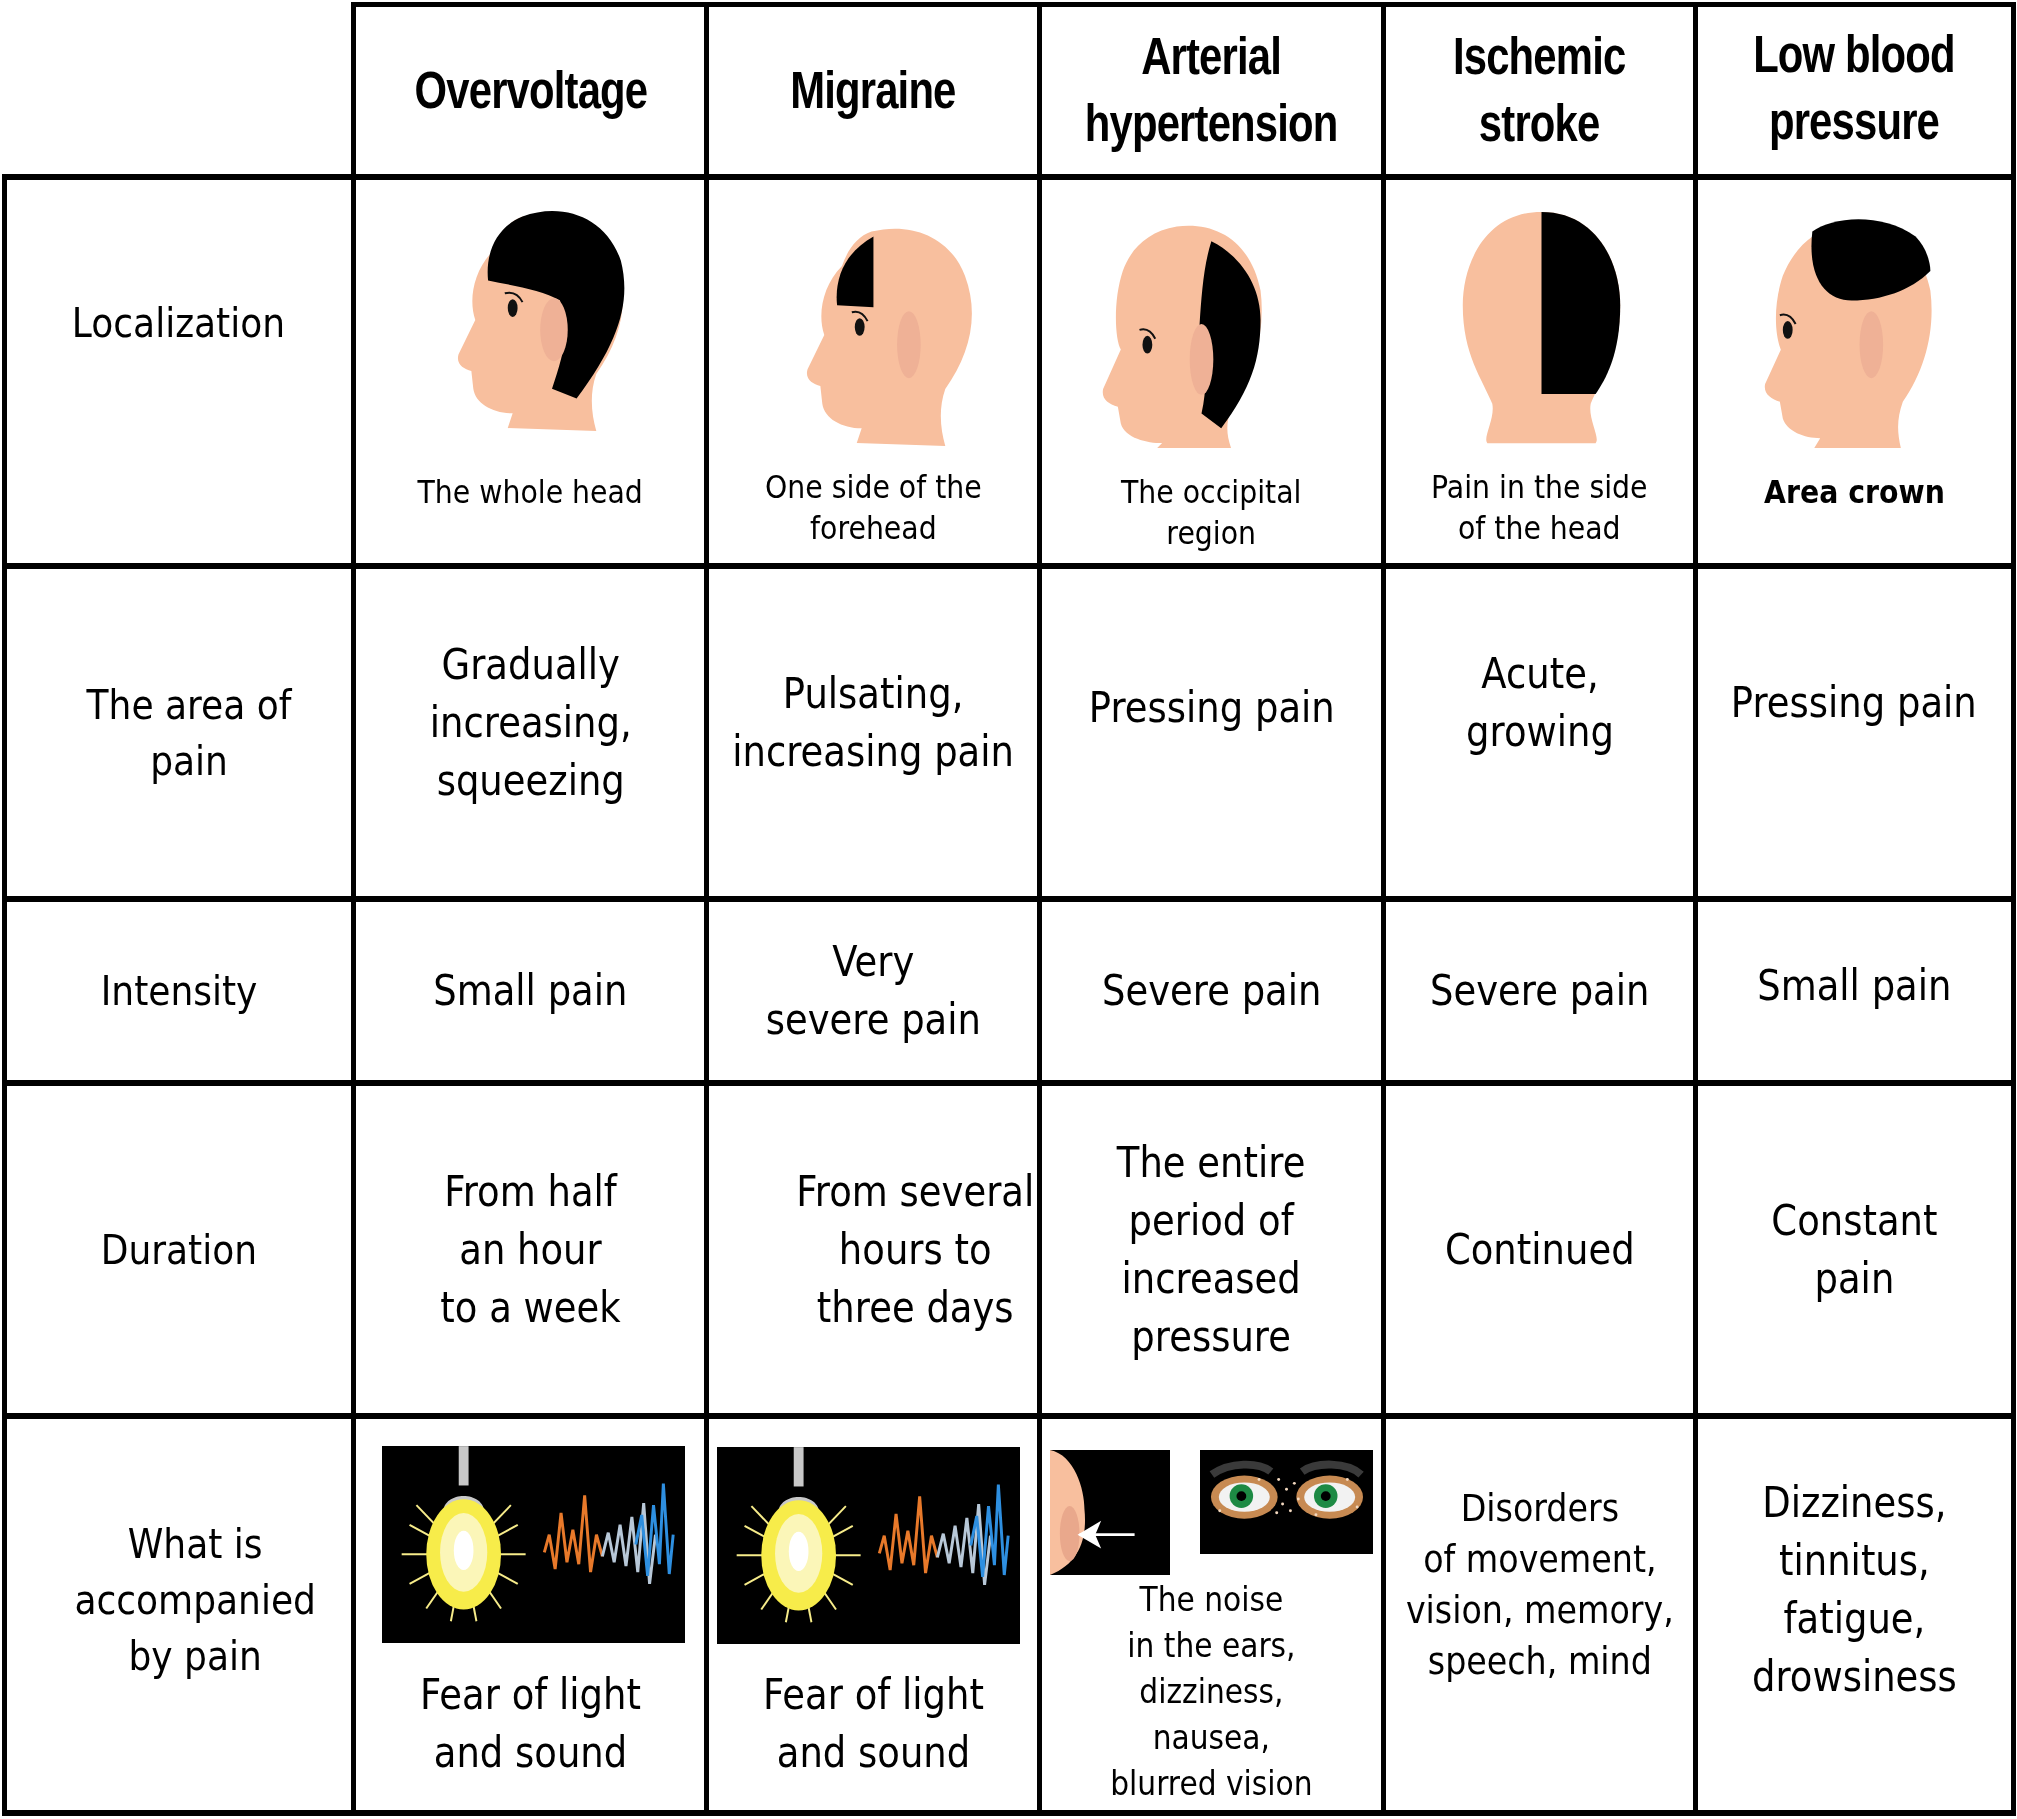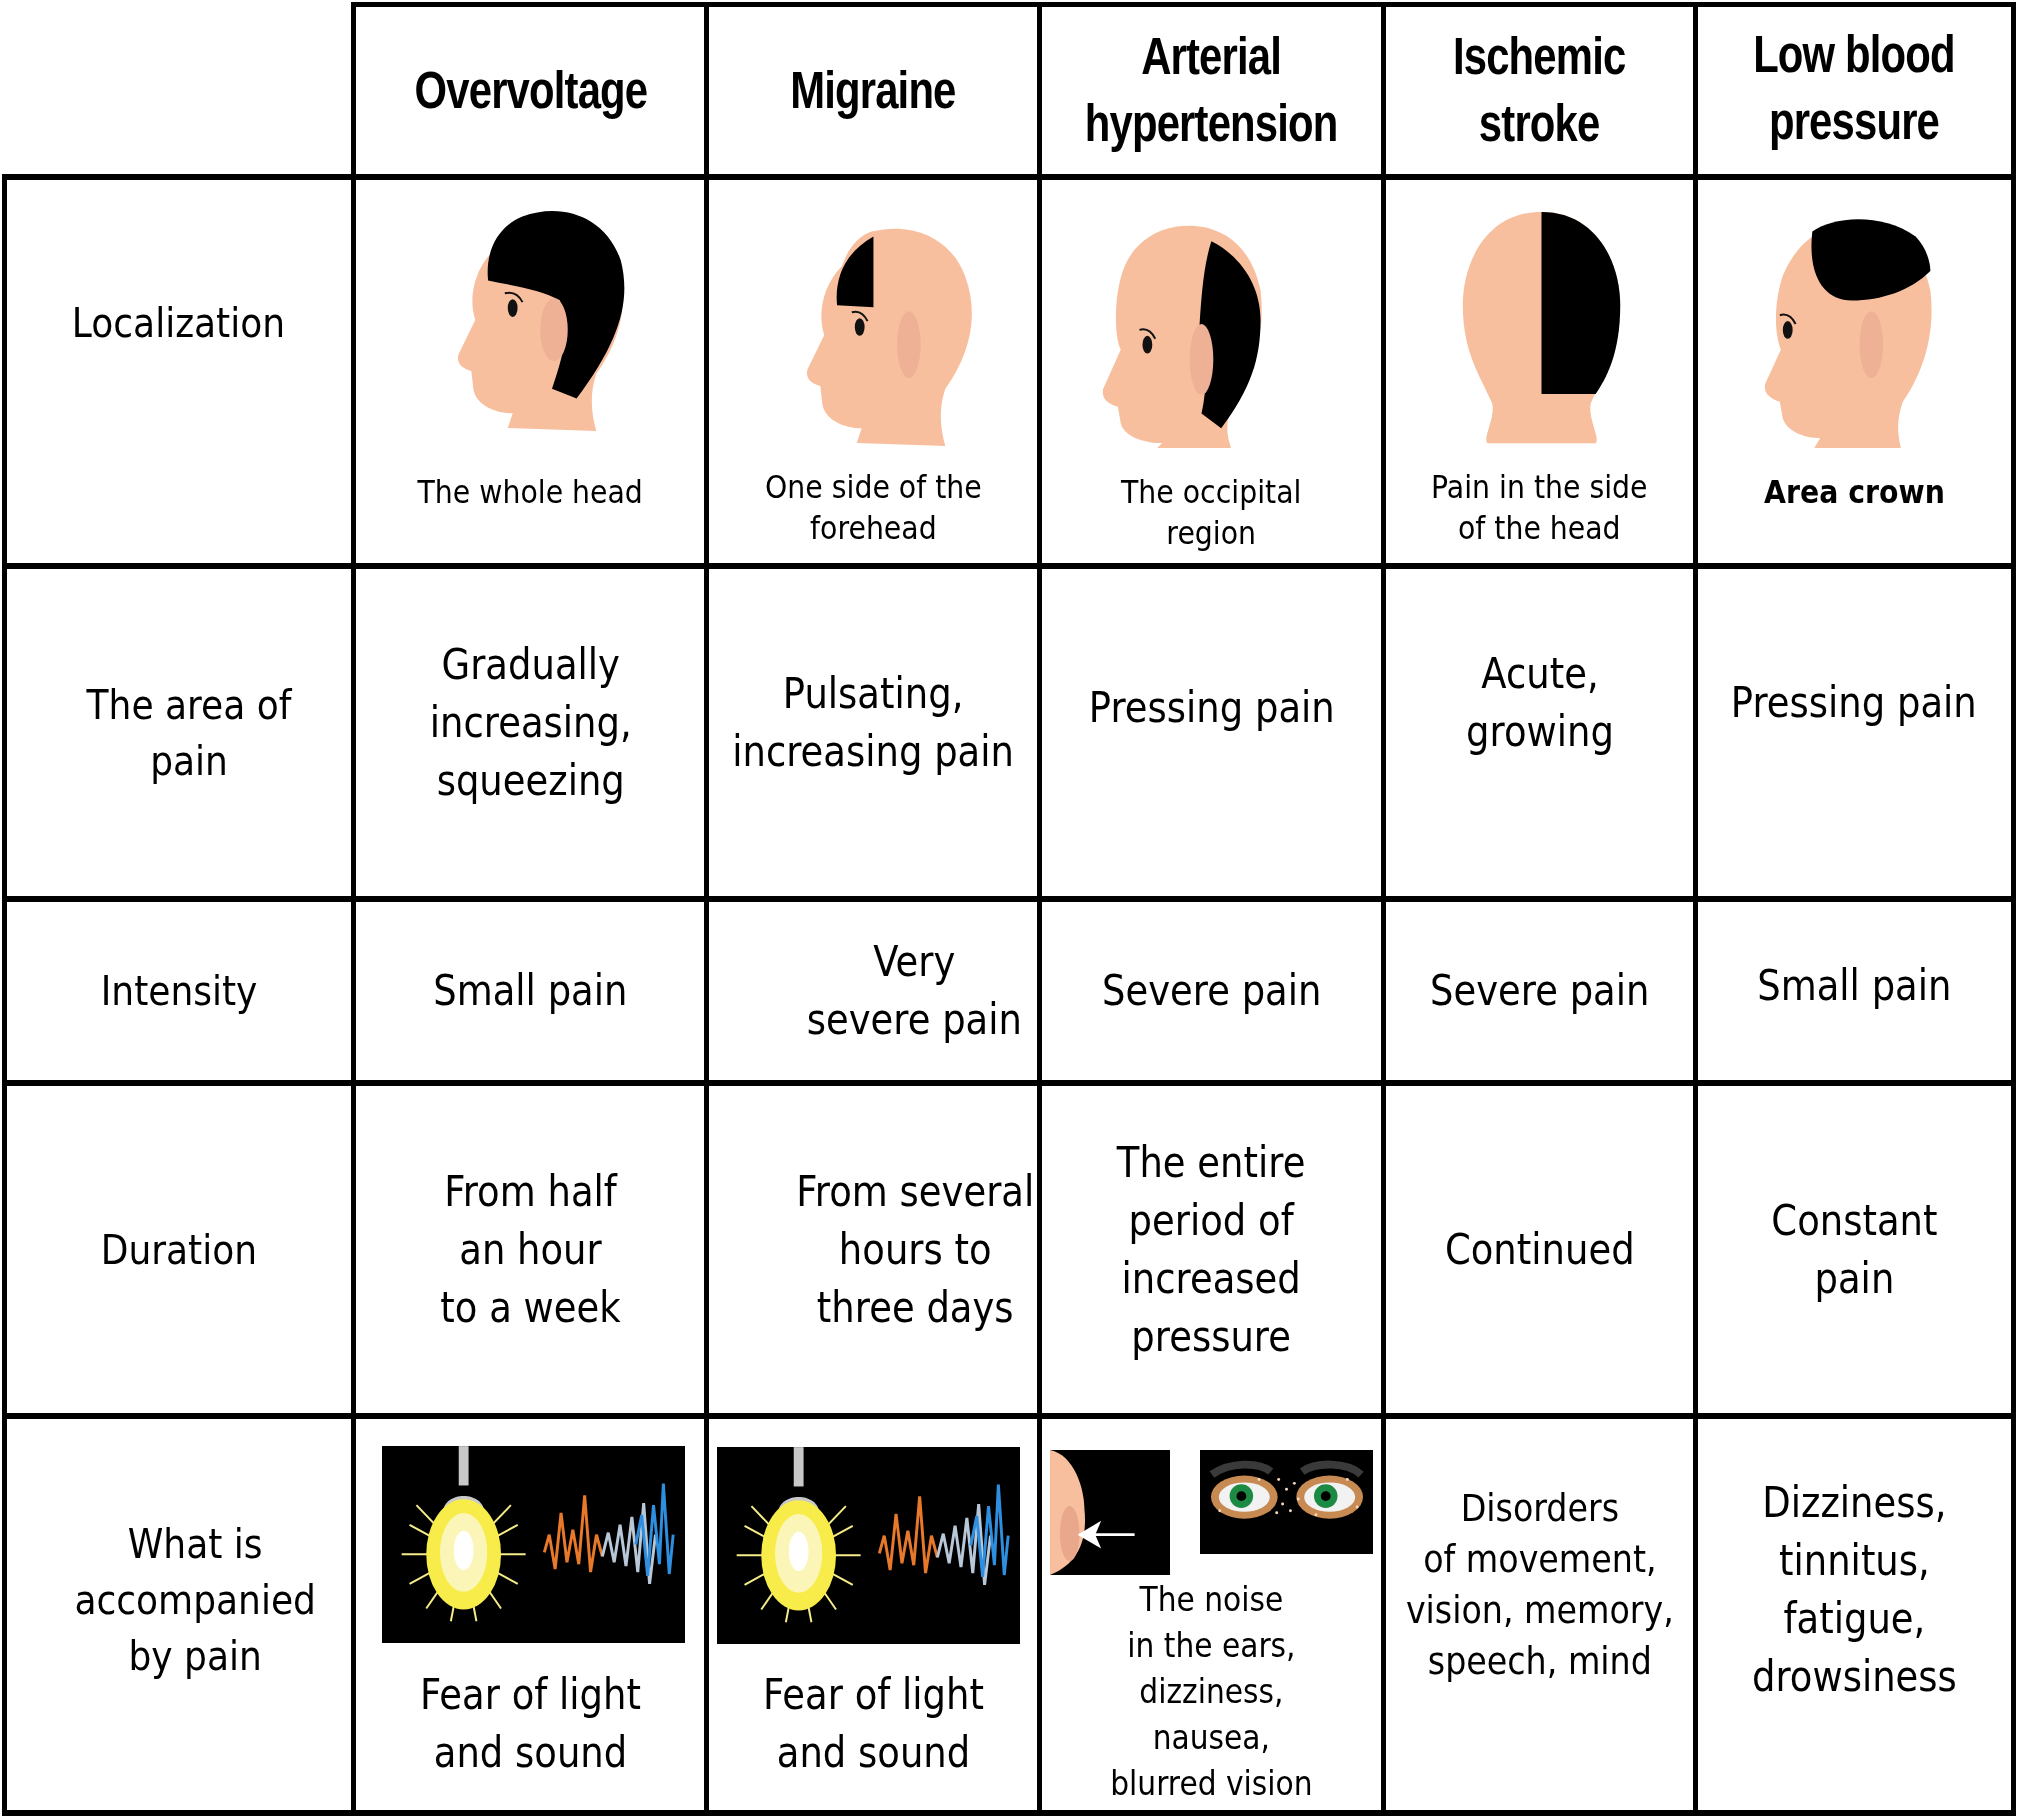--- a/index.html
+++ b/index.html
@@ -151,21 +151,21 @@
   </div>
 </div>
 
 <div>
   <div class="cell" style="left:6.9px; top:902px; width:344px; height:177px;">
     <span class="rowlabel">Intensity</span>
   </div>
   <div class="cell" style="left:356px; top:902px; width:349px; height:177px;">
     <span class="val">Small pain</span>
   </div>
-  <div class="cell" style="left:709px; top:902px; width:328px; height:177px;align-items:flex-end;">
+  <div class="cell" style="left:709px; top:902px; width:328px; height:177px;">
     <span class="val">Very
 severe pain</span>
   </div>
   <div class="cell" style="left:1042px; top:902px; width:339px; height:177px;">
     <span class="val">Severe pain</span>
   </div>
   <div class="cell" style="left:1386px; top:902px; width:307px; height:177px;">
     <span class="val">Severe pain</span>
   </div>
   <div class="cell" style="left:1698px; top:902px; width:312px; height:177px; padding-bottom:9.9px;">

